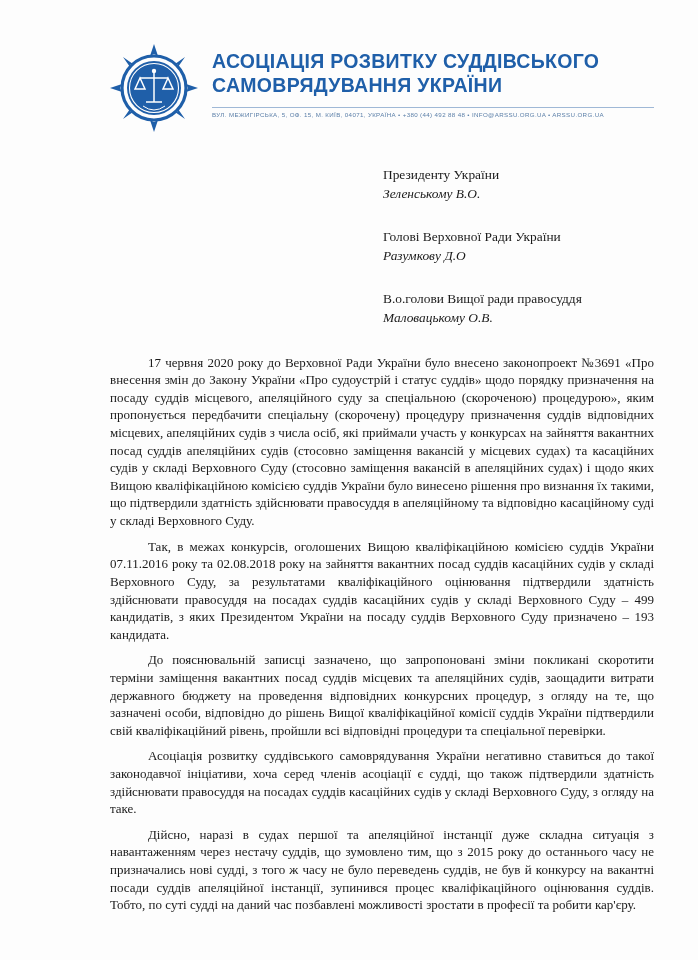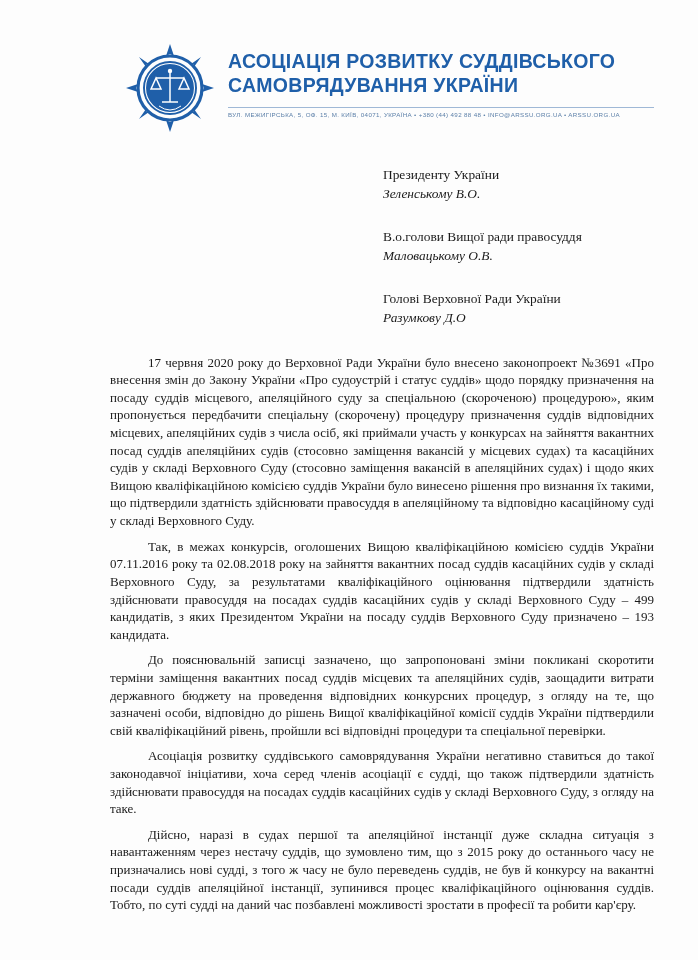--- a/index.html
+++ b/index.html
@@ -22,21 +22,20 @@
     padding: 0;
     box-sizing: border-box;
   }
 
   
   .letterhead {
     display: flex;
     align-items: flex-start;
     padding: 42px 44px 0 110px;
     box-sizing: border-box;
-    margin-left: 16px;
   }
   .emblem {
     flex: 0 0 auto;
     width: 88px;
     height: 88px;
     position: relative;
     margin-top: 2px;
   }
   .emblem svg { display: block; }
 
@@ -154,26 +153,26 @@
       </div>
     </div>
   </div>
 
   <div class="addressees">
     <div class="addressee">
       <div class="to">Президенту України</div>
       <div class="who">Зеленському В.О.</div>
     </div>
     <div class="addressee">
+      <div class="to">Голові Верховної Ради України</div>
+      <div class="who">Разумкову Д.О</div>
+    </div>
+    <div class="addressee">
       <div class="to">В.о.голови  Вищої ради правосуддя</div>
       <div class="who">Маловацькому О.В.</div>
-    </div>
-    <div class="addressee">
-      <div class="to">Голові Верховної Ради України</div>
-      <div class="who">Разумкову Д.О</div>
     </div>
   </div>
 
   <div class="body-text">
     <p>17 червня 2020 року до Верховної Ради України було внесено законопроект №3691 «Про внесення змін до Закону України «Про судоустрій і статус суддів» щодо порядку призначення на посаду суддів місцевого, апеляційного суду за спеціальною (скороченою) процедурою», яким пропонується передбачити спеціальну (скорочену) процедуру призначення суддів відповідних місцевих, апеляційних судів з числа осіб, які приймали участь у конкурсах на зайняття вакантних посад суддів апеляційних судів (стосовно заміщення вакансій у місцевих судах) та касаційних судів у складі Верховного Суду (стосовно заміщення вакансій в апеляційних судах) і щодо яких Вищою кваліфікаційною комісією суддів України було винесено рішення  про визнання їх такими, що підтвердили здатність здійснювати правосуддя в апеляційному та відповідно касаційному суді у складі Верховного Суду.</p>
     <p>Так, в межах конкурсів, оголошених Вищою кваліфікаційною комісією суддів України 07.11.2016 року та 02.08.2018 року на зайняття вакантних посад суддів касаційних судів у складі Верховного Суду, за результатами кваліфікаційного оцінювання підтвердили здатність здійснювати правосуддя на посадах суддів касаційних судів у складі Верховного Суду – 499 кандидатів, з яких Президентом України на посаду суддів Верховного Суду призначено – 193 кандидата.</p>
     <p>До пояснювальній записці зазначено, що запропоновані зміни покликані скоротити терміни заміщення вакантних посад суддів місцевих та апеляційних судів, заощадити витрати державного бюджету на проведення відповідних конкурсних процедур, з огляду на те, що зазначені особи, відповідно до рішень Вищої кваліфікаційної комісії суддів України підтвердили свій кваліфікаційний рівень, пройшли всі відповідні процедури та спеціальної перевірки.</p>
     <p>Асоціація розвитку суддівського самоврядування України негативно ставиться до такої законодавчої ініціативи, хоча серед членів асоціації є судді, що також підтвердили здатність здійснювати правосуддя на посадах суддів касаційних судів у складі Верховного Суду,  з огляду на таке.</p>
     <p>Дійсно, наразі в судах першої та апеляційної інстанції дуже складна ситуація з навантаженням через нестачу суддів, що зумовлено тим, що з 2015 року до останнього часу не призначались нові судді, з того ж часу не було переведень суддів, не був й конкурсу на вакантні посади суддів апеляційної інстанції, зупинився процес кваліфікаційного оцінювання суддів. Тобто, по суті судді на даний час позбавлені можливості зростати в професії та робити кар'єру.</p>
   </div>

